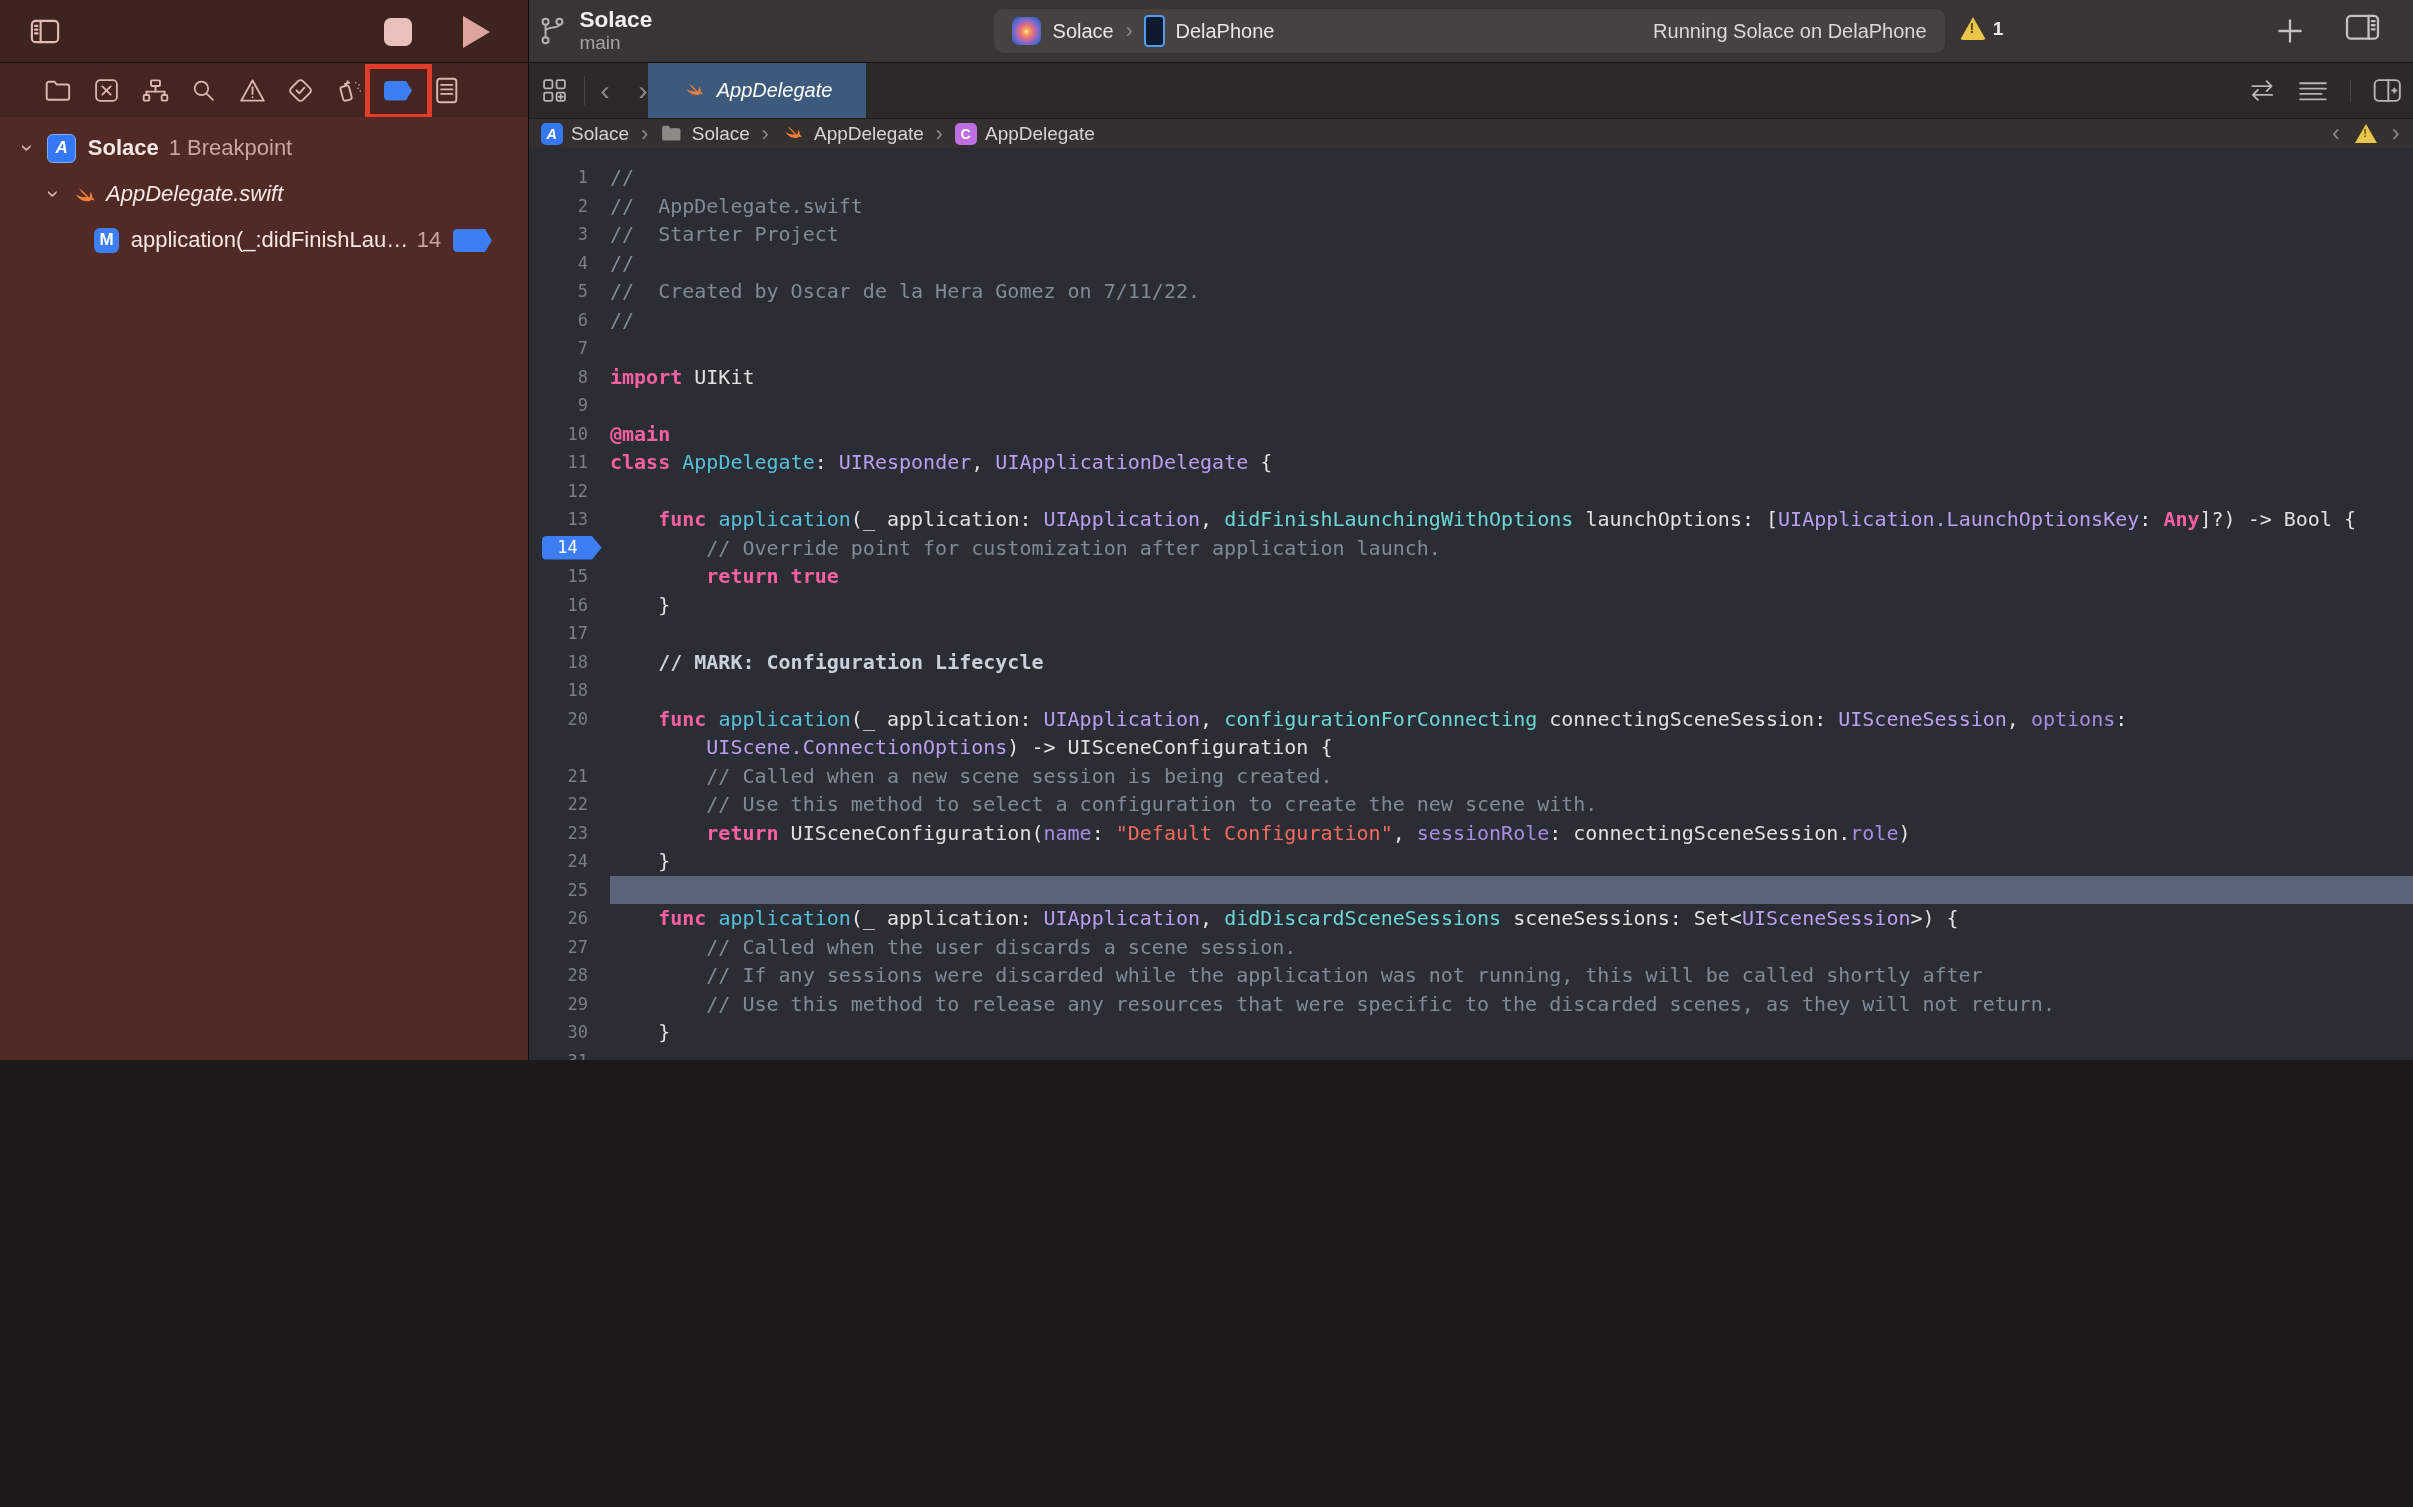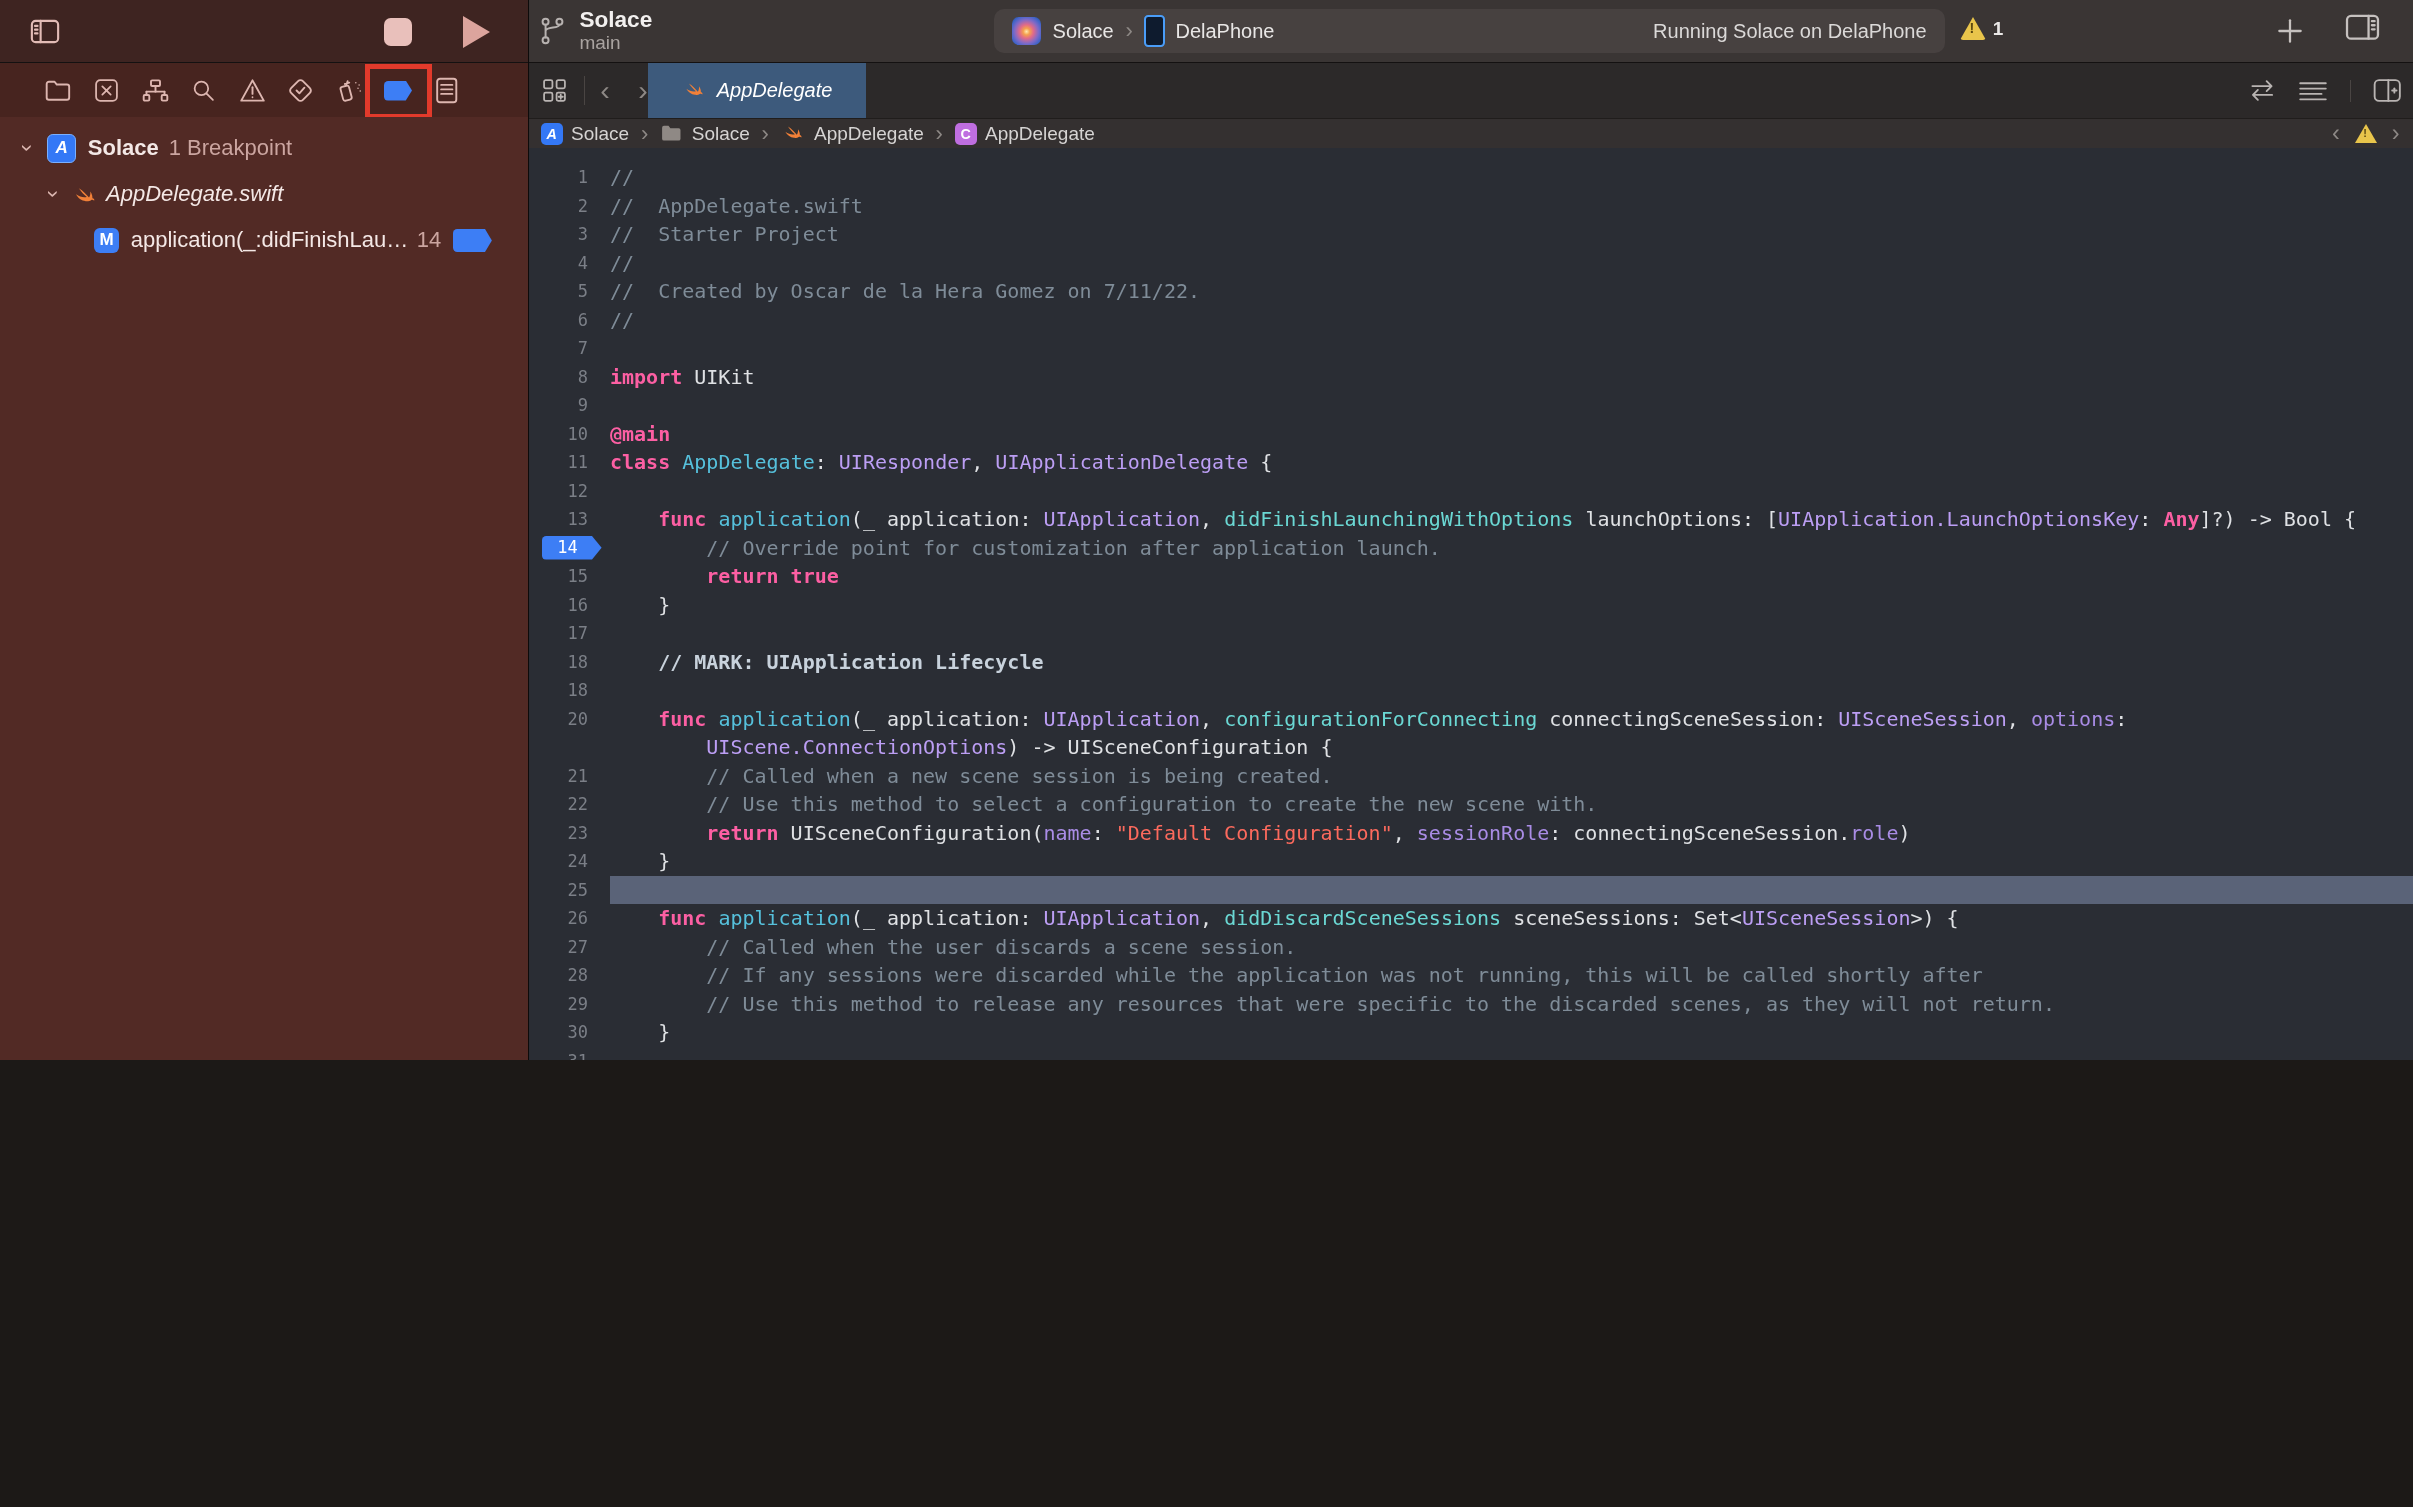--- a/index.html
+++ b/index.html
@@ -442,21 +442,21 @@
         <div class="crow">
           <div class="gut">16</div>
           <div class="ctext"><span class="tk-w">    }</span></div>
         </div>
         <div class="crow">
           <div class="gut">17</div>
           <div class="ctext"></div>
         </div>
         <div class="crow">
           <div class="gut">18</div>
-          <div class="ctext"><span class="tk-mk">    // MARK: UIApplication Lifecycle</span></div>
+          <div class="ctext"><span class="tk-mk">    // MARK: Configuration Lifecycle</span></div>
         </div>
         <div class="crow">
           <div class="gut">18</div>
           <div class="ctext"></div>
         </div>
         <div class="crow">
           <div class="gut">20</div>
           <div class="ctext"><span class="tk-w">    </span><span class="tk-k">func</span><span class="tk-d"> application</span><span class="tk-w">(_ application: </span><span class="tk-t">UIApplication</span><span class="tk-w">, </span><span class="tk-lb">configurationForConnecting</span><span class="tk-w"> connectingSceneSession: </span><span class="tk-t">UISceneSession</span><span class="tk-w">, </span><span class="tk-p">options</span><span class="tk-w">:</span></div>
         </div>
         <div class="crow">

